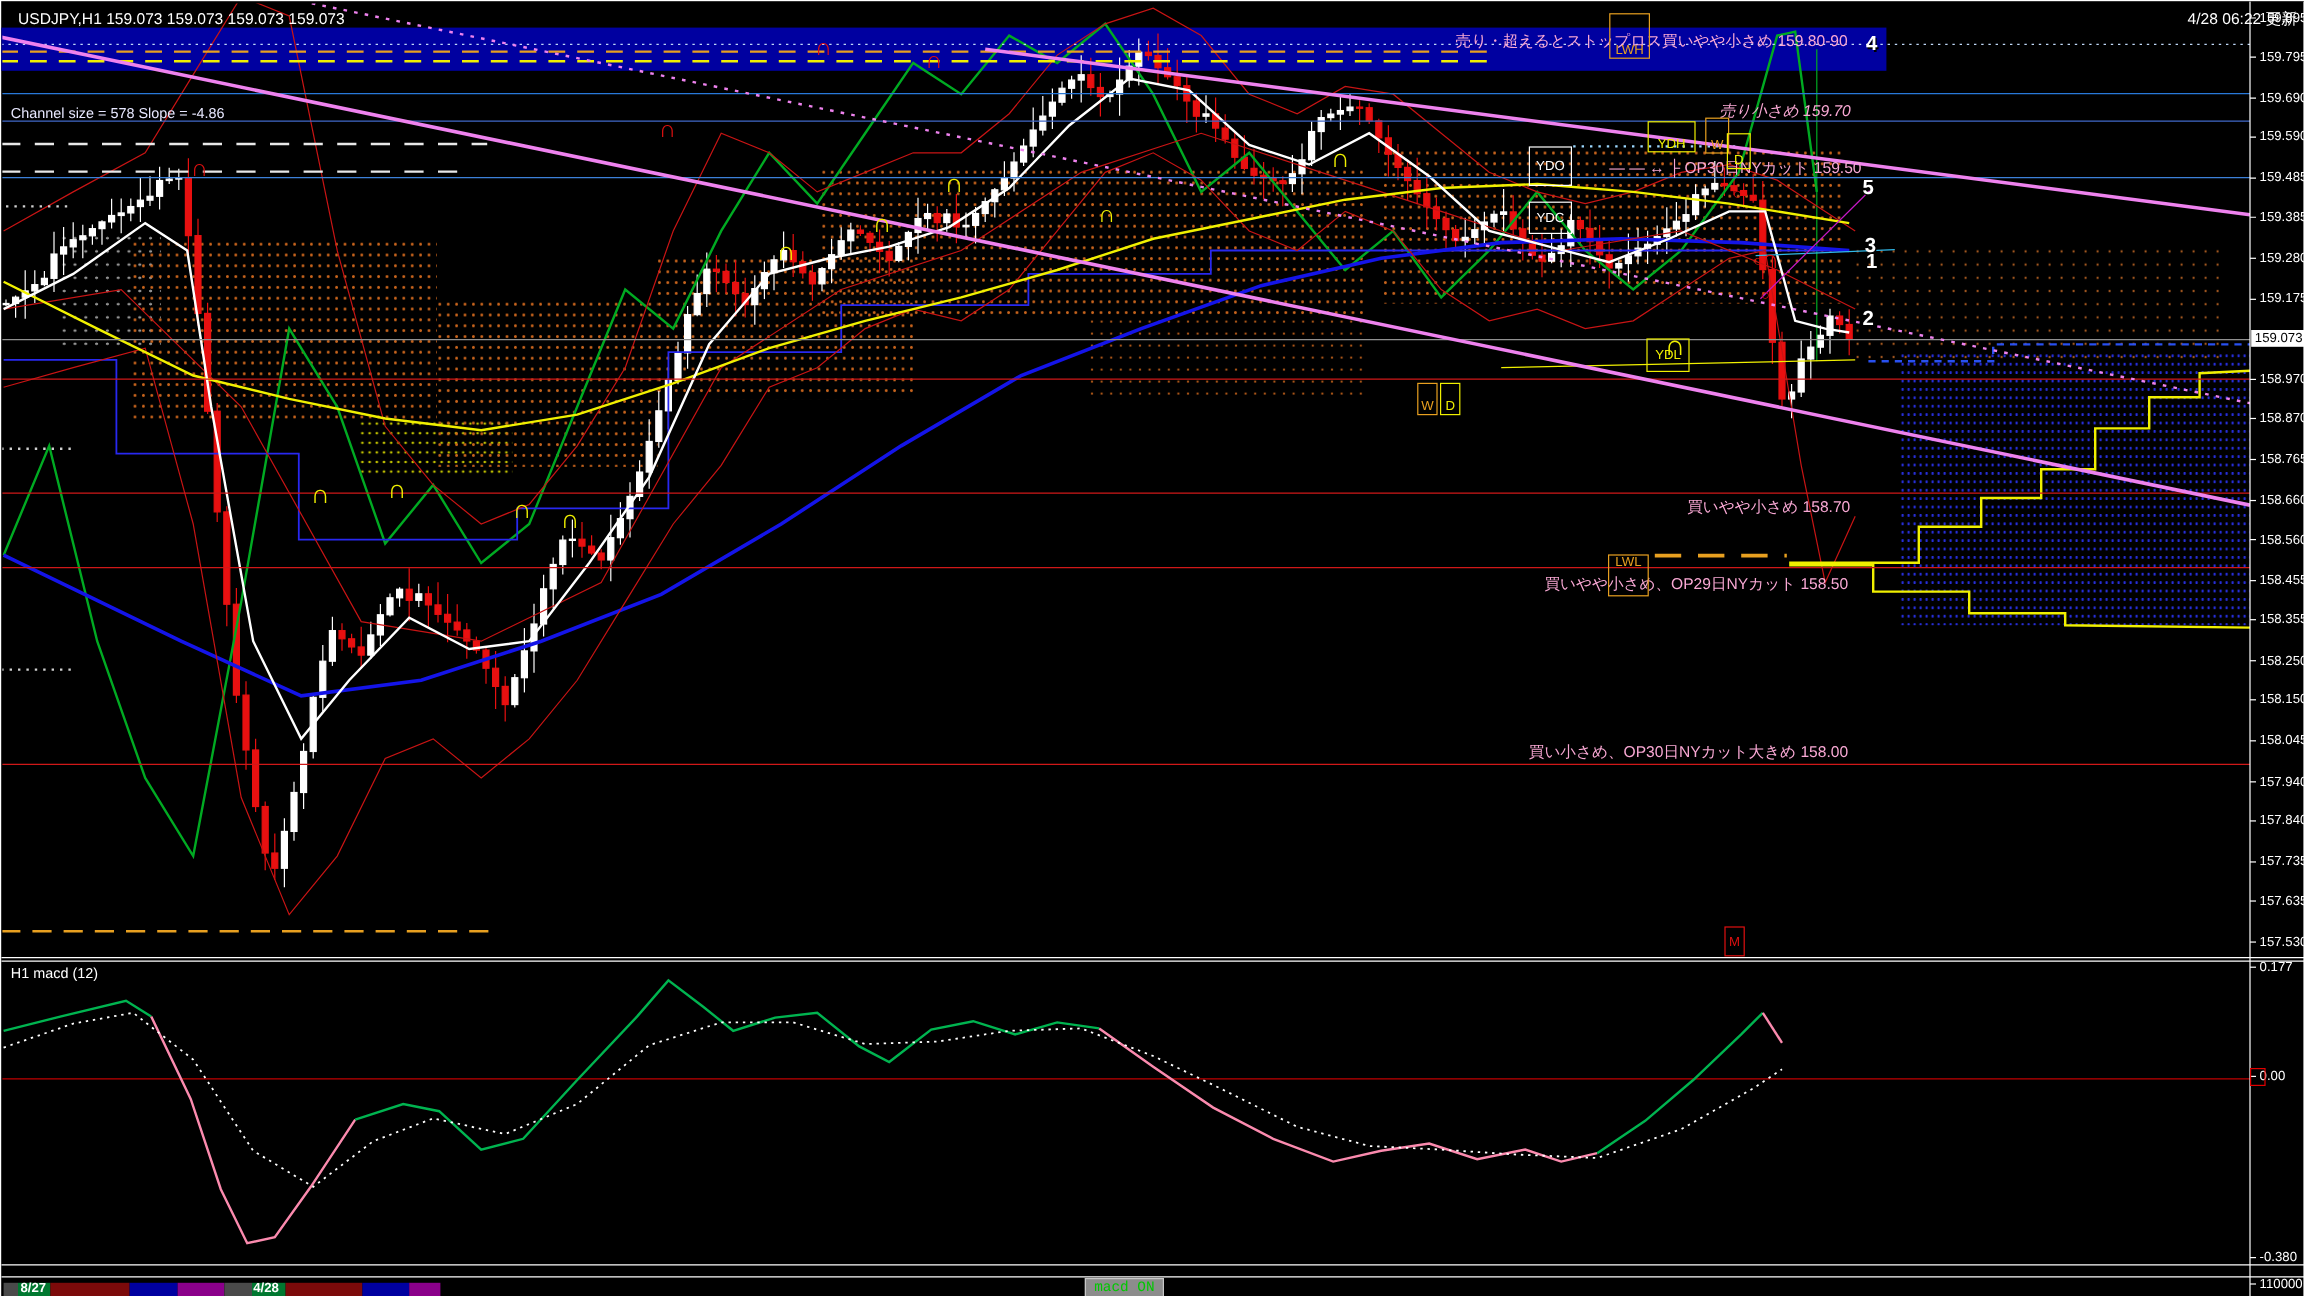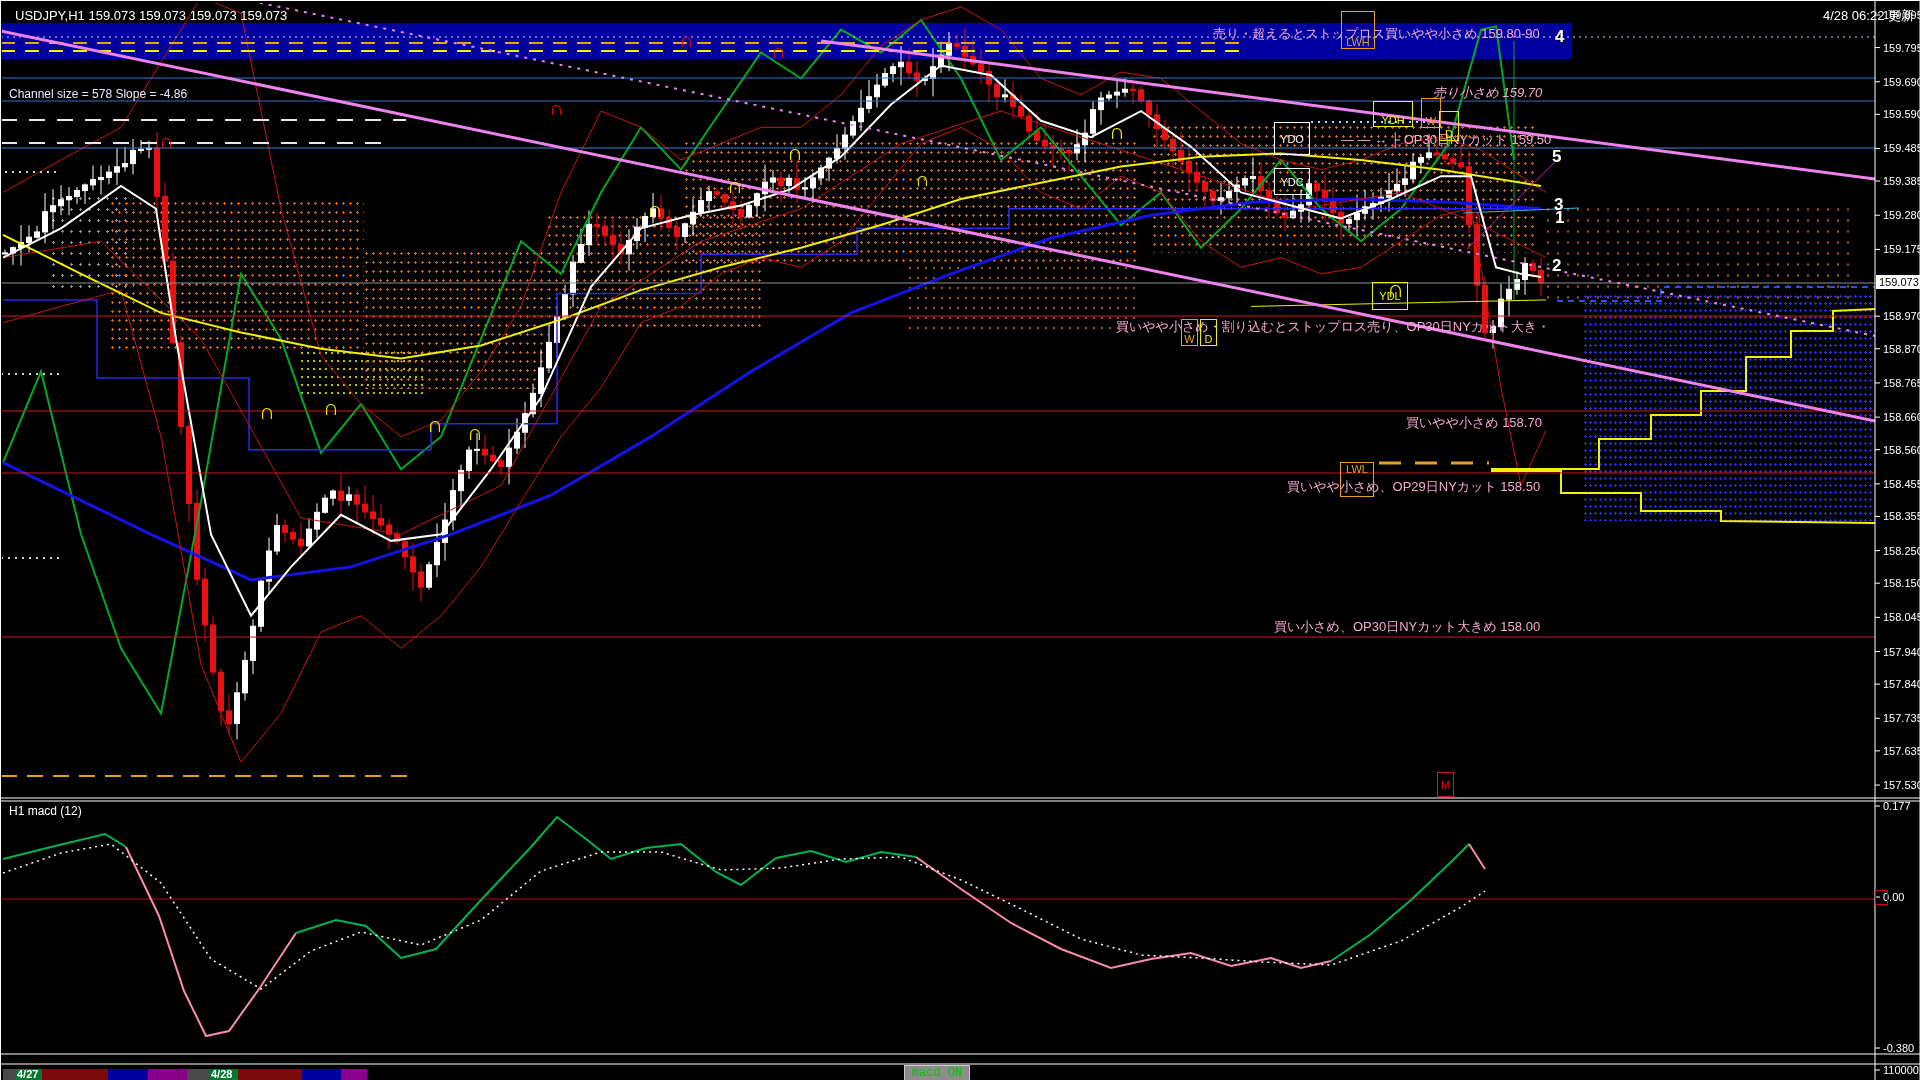--- a/index.html
+++ b/index.html
@@ -550,21 +550,20 @@
     <div class="abs ticklab" style="left: 1882px; top: 743.856px;">157.635</div>
     <div class="abs ticklab" style="left: 1882px; top: 778.044px;">157.530</div>
     <div class="abs ticklab" style="left: 1882px; top: 799px;">0.177</div>
     <div class="abs ticklab" style="left: 1882px; top: 890px;">0.00</div>
     <div class="abs " style="left: 1874px; top: 889px; width: 13px; height: 15px; border: 1px solid rgb(224, 0, 0); z-index: 4; box-sizing: border-box;"></div>
     <div class="abs ticklab" style="left: 1882px; top: 1041px;">-0.380</div>
     <div class="abs ticklab" style="left: 1882px; top: 1063px;">110000</div>
     <div class="abs note" style="left: 1212px; top: 24px;">売り・超えるとストップロス買いやや小さめ 159.80-90</div>
     <div class="abs note" style="left: 1432px; top: 83px; font-style: italic;">売り小さめ 159.70</div>
     <div class="abs note" style="left: 1312px; top: 130px; margin-left: 28px;">— —  ↔  ├  OP30日NYカット 159.50</div>
-    <div class="abs note" style="left: 1115px; top: 317px;">買いやや小さめ・割り込むとストップロス売り、OP30日NYカット大き・</div>
     <div class="abs note" style="left: 1405px; top: 413px;">買いやや小さめ 158.70</div>
     <div class="abs note" style="left: 1286px; top: 477px;">買いやや小さめ、OP29日NYカット 158.50</div>
     <div class="abs note" style="left: 1273px; top: 617px;">買い小さめ、OP30日NYカット大きめ 158.00</div>
     <div class="abs lvbox" style="left: 1340px; top: 10px; width: 34px; height: 38px; border-color: rgb(232, 160, 32); color: rgb(232, 160, 32); align-items: flex-end;">LWH</div>
     <div class="abs lvbox" style="left: 1372px; top: 100px; width: 40px; height: 26px; border-color: rgb(240, 240, 0); color: rgb(240, 240, 0); align-items: flex-end;">YDH</div>
     <div class="abs lvbox" style="left: 1420px; top: 97px; width: 20px; height: 30px; border-color: rgb(232, 160, 32); color: rgb(232, 160, 32); align-items: flex-end;">W</div>
     <div class="abs lvbox" style="left: 1438px; top: 110px; width: 20px; height: 30px; border-color: rgb(240, 240, 0); color: rgb(240, 240, 0); align-items: flex-end;">D</div>
     <div class="abs lvbox" style="left: 1273px; top: 121px; width: 36px; height: 33px; border-color: rgb(255, 255, 255); color: rgb(255, 255, 255); align-items: center;">YDO</div>
     <div class="abs lvbox" style="left: 1273px; top: 167px; width: 36px; height: 27px; border-color: rgb(255, 255, 255); color: rgb(255, 255, 255); align-items: center;">YDC</div>
     <div class="abs lvbox" style="left: 1371px; top: 281px; width: 36px; height: 28px; border-color: rgb(240, 240, 0); color: rgb(240, 240, 0); align-items: center;">YDL</div>
@@ -598,15 +597,15 @@
     <div class="abs seg" style="left: 2px; top: 1068px; width: 12px; background: rgb(74, 74, 74);"></div>
     <div class="abs seg" style="left: 14px; top: 1068px; width: 27px; background: rgb(0, 120, 48);"></div>
     <div class="abs seg" style="left: 41px; top: 1068px; width: 66px; background: rgb(124, 10, 10);"></div>
     <div class="abs seg" style="left: 107px; top: 1068px; width: 40px; background: rgb(0, 0, 160);"></div>
     <div class="abs seg" style="left: 147px; top: 1068px; width: 39px; background: rgb(139, 0, 139);"></div>
     <div class="abs seg" style="left: 186px; top: 1068px; width: 23px; background: rgb(74, 74, 74);"></div>
     <div class="abs seg" style="left: 209px; top: 1068px; width: 28px; background: rgb(0, 120, 48);"></div>
     <div class="abs seg" style="left: 237px; top: 1068px; width: 64px; background: rgb(124, 10, 10);"></div>
     <div class="abs seg" style="left: 301px; top: 1068px; width: 39px; background: rgb(0, 0, 160);"></div>
     <div class="abs seg" style="left: 340px; top: 1068px; width: 26px; background: rgb(139, 0, 139);"></div>
-    <div class="abs seglab" style="left: 16px;">4/27</div>
+    <div class="abs seglab" style="left: 16px;">8/27</div>
     <div class="abs seglab" style="left: 210px;">4/28</div>
   </div>
 
 </body></html>

